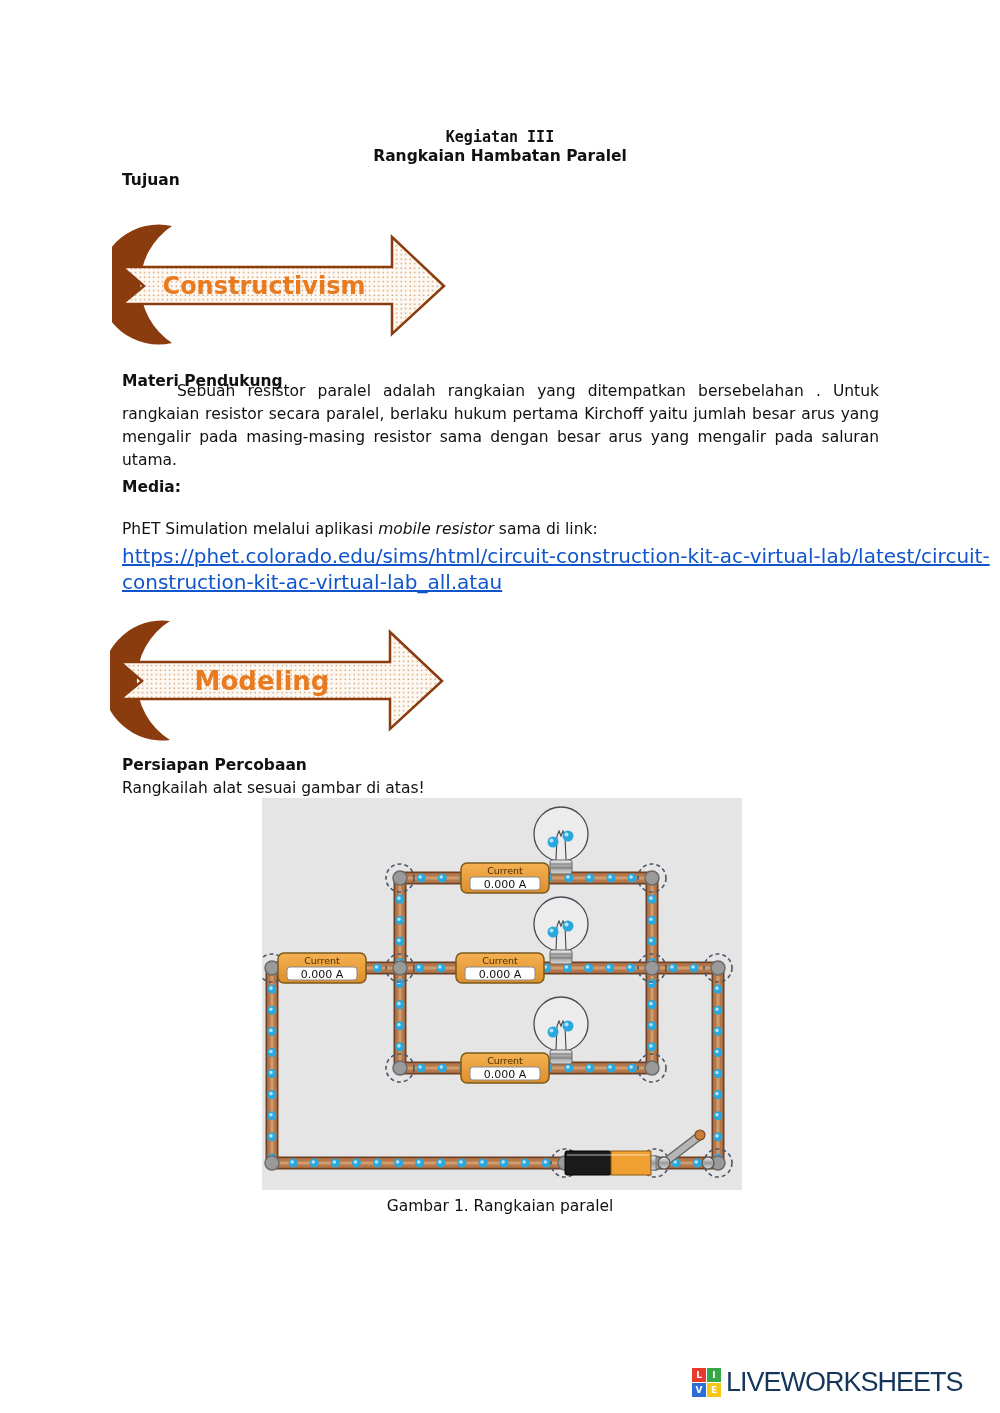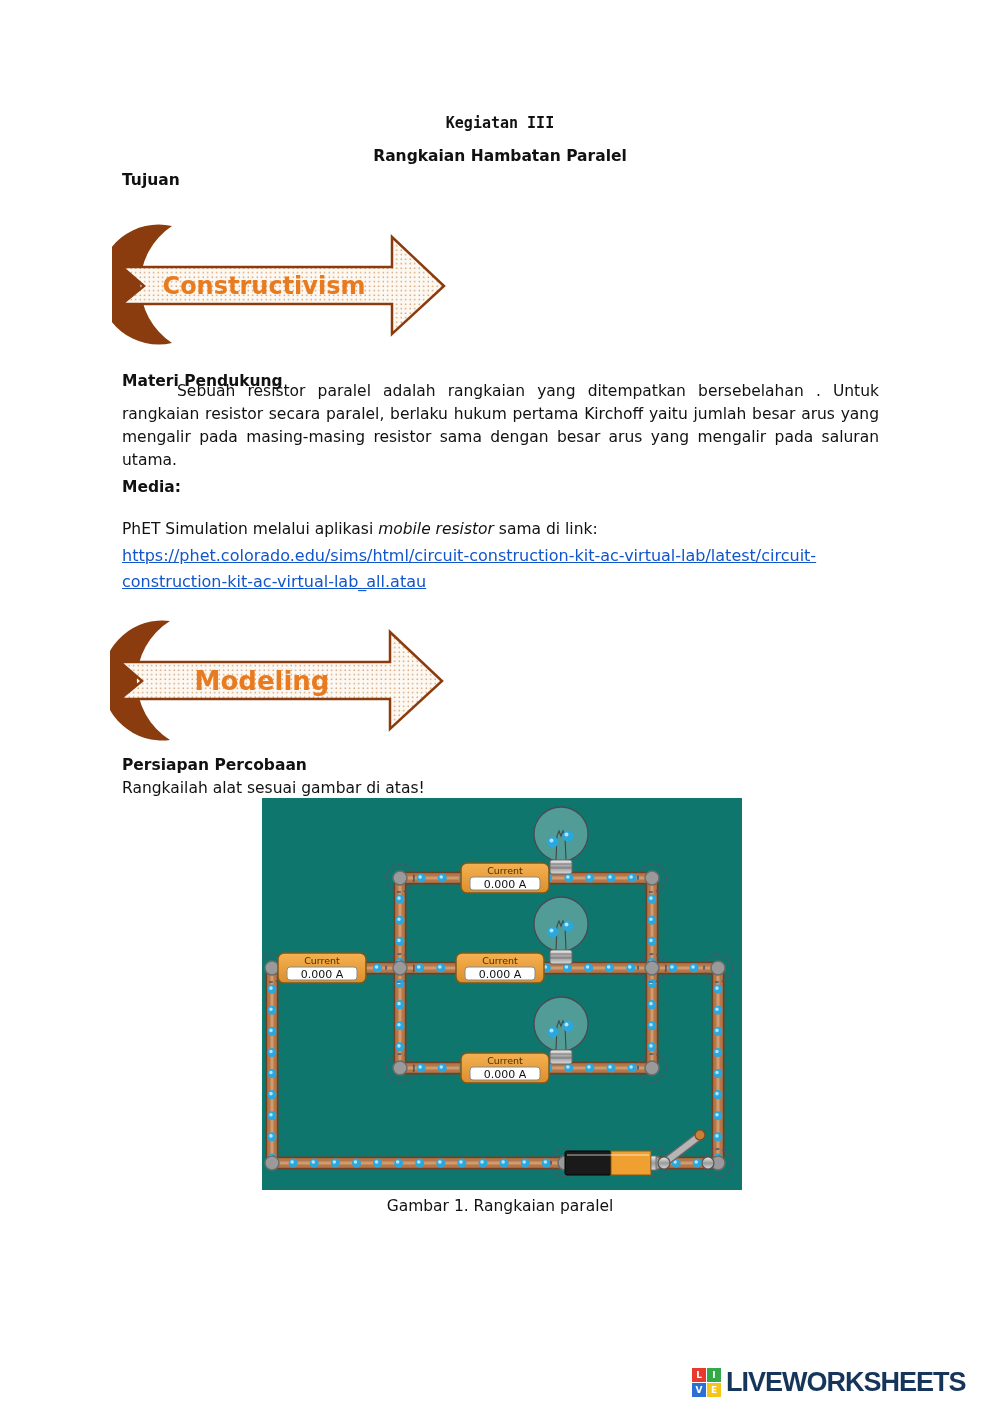--- a/index.html
+++ b/index.html
@@ -9,24 +9,24 @@
     background:#ffffff; color:#111; font-size:15.5px; overflow:hidden;
   }
   .abs { position:absolute; }
   .bold { font-weight:bold; }
   .center { width:1000px; text-align:center; }
   .title-mono { font-family:"DejaVu Sans Mono", monospace; font-weight:bold; font-size:15px; }
   .heading { font-weight:bold; }
   .para {
     width:757px; text-align:justify; line-height:23px; text-indent:55px;
   }
-  .link { color:#1155cc; text-decoration:underline; font-size:16px; line-height:26px; white-space:nowrap; }
+  .link { color:#1155cc; text-decoration:underline; font-size:20px; line-height:26px; white-space:nowrap; }
   .italic { font-style:italic; }
   .banner-text { font-weight:bold; fill:#e87a1f; font-family:"DejaVu Sans", sans-serif; }
-  .circuit-box { background:#0f766e; width:480px; height:392px; }
+  .circuit-box { background:#e5e5e5; width:480px; height:392px; }
   .caption { font-size:15.5px; }
 
   
   .wO { stroke:#6f4226; stroke-width:13; fill:none; stroke-linecap:round; }
   .wC { stroke:#b5774a; stroke-width:9.5; fill:none; stroke-linecap:round; }
   .wH { stroke:#d09c6e; stroke-width:3;  fill:none; stroke-linecap:round; }
   .eD { stroke:#2aa7dd; stroke-width:9;  fill:none; stroke-linecap:round; stroke-dasharray:0.1 21; }
   .eH { stroke:#b4e4f8; stroke-width:3.5; fill:none; stroke-linecap:round; stroke-dasharray:0.1 21; }
   .node-solid { fill:#9a9a9a; stroke:#6b6b6b; stroke-width:1.5; }
   .node-dash { fill:none; stroke:#4a5668; stroke-width:1.6; stroke-dasharray:4 3; }
@@ -36,30 +36,30 @@
   .amm-value { font-size:11px; fill:#111; font-family:"DejaVu Sans", sans-serif; }
   .bulb-glass { fill:rgba(255,255,255,0.28); stroke:#4a4a55; stroke-width:1.3; }
   .bulb-base { fill:url(#silverGrad); stroke:#666; stroke-width:1; }
   .filament { stroke:#444; stroke-width:1.1; fill:none; }
 
   
   .logo-grid { display:grid; grid-template-columns:14px 14px; grid-template-rows:14px 14px; gap:1px; }
   .logo-sq { color:#fff; font-size:9px; font-weight:bold; text-align:center; line-height:14px; }
   .sq-red { background:#e8392f; } .sq-green { background:#35a847; }
   .sq-blue { background:#2b6fd4; } .sq-yellow { background:#f5c518; }
-  .brand { font-size:27px; font-weight:bold; color:#16355a; letter-spacing:-1px;
+  .brand { font-size:27px; font-weight:normal; color:#16355a; letter-spacing:-1px;
            font-family:"Liberation Sans", sans-serif; margin-left:5px; }
   .footer-row { display:flex; align-items:center; }
 </style>
 </head>
 <body>
 
 <div class="page">
 
-  <div class="abs center title-mono" style="top:114px; left:0;">Kegiatan III</div>
+  <div class="abs center title-mono" style="top:128px; left:0;">Kegiatan III</div>
   <div class="abs center bold" style="top:147px; left:0;">Rangkaian Hambatan Paralel</div>
 
   <div class="abs heading" style="top:171px; left:122px;">Tujuan</div>
 
   <svg class="abs" style="top:222px; left:112px;" width="338" height="128" viewBox="0 0 338 128">
     <defs>
       <pattern id="dotpat1" width="4.5" height="4.5" patternUnits="userSpaceOnUse">
         <rect width="4.5" height="4.5" fill="#fdf8f2"></rect>
         <circle cx="1.2" cy="1.2" r="0.75" fill="#c98850"></circle>
       </pattern>

